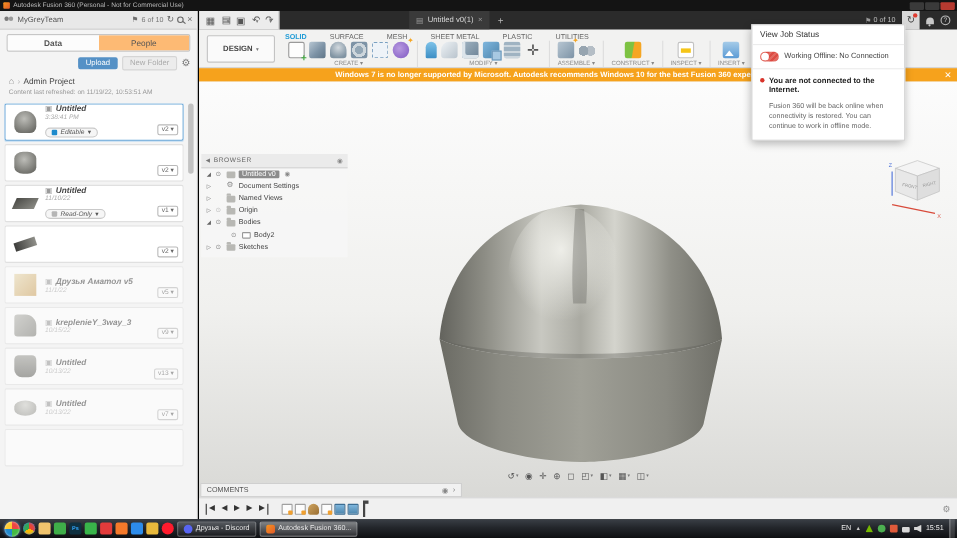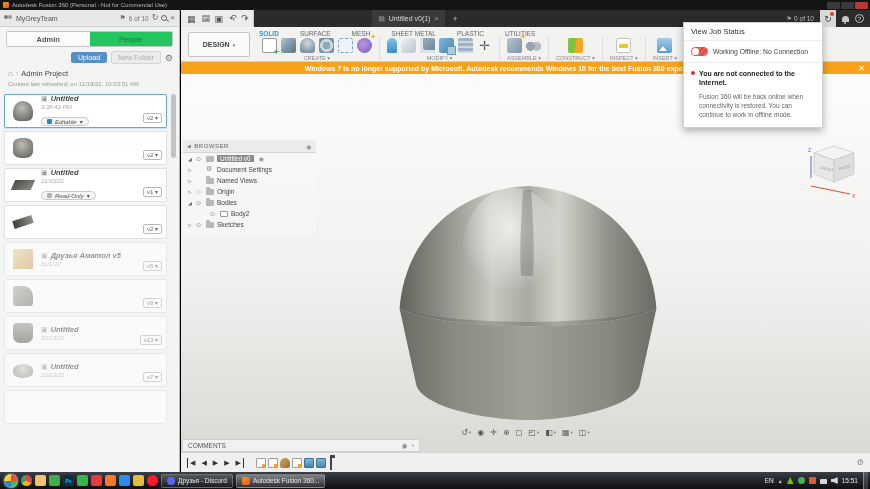--- a/index.html
+++ b/index.html
@@ -23,21 +23,21 @@
   .ppl{width:9px;height:7px;position:relative;}
   .ppl::before,.ppl::after{content:"";position:absolute;width:4px;height:4px;border-radius:50%;
     background:#7a7a7a;top:0;}
   .ppl::before{left:0;} .ppl::after{left:4px;background:#9a9a9a;}
   #dp-header .grow{flex:1;}
   .flagjob{color:#6f6f6f;font-size:7px;}
   .hicon{color:#666;font-size:8px;line-height:8px;cursor:default;}
   .mag{width:6px;height:6px;border:1px solid #666;border-radius:50%;position:relative;display:inline-block;}
   .mag::after{content:"";position:absolute;width:3px;height:1px;background:#666;right:-3px;bottom:-1px;transform:rotate(40deg);}
   #dp-tabs{display:flex;height:16px;margin:4px 6px 0 6px;border:1px solid #c6c6c6;border-radius:2px;overflow:hidden;}
-  .dp-tab{flex:1;display:flex;align-items:center;justify-content:center;font-size:7.5px;color:#555;background:#22c55e;}
+  .dp-tab{flex:1;display:flex;align-items:center;justify-content:center;font-size:7.5px;color:#555;background:#fdba74;}
   .dp-tab.active{background:#fcfcfc;font-weight:bold;}
   #dp-actions{display:flex;justify-content:flex-end;align-items:center;gap:4px;margin:4px 6px 0 0;}
   #upload-btn{background:#5591c6;color:#fff;font-size:7px;padding:2px 7px;border-radius:2px;}
   #newfolder-btn{background:#ececec;color:#aaa;font-size:7px;padding:2px 6px;border:1px solid #d5d5d5;border-radius:2px;}
   #dp-gear{color:#777;font-size:9px;}
   #dp-breadcrumb{display:flex;align-items:center;gap:3px;margin:5px 0 0 8px;font-size:7.5px;color:#444;}
   #dp-breadcrumb .home{color:#8a8a8a;font-size:8px;}
   #dp-refreshed{margin:3px 0 0 8px;font-size:6px;color:#999;}
   #dp-list{position:absolute;left:4px;right:12px;top:84px;bottom:0;overflow:hidden;}
   .fcard{position:relative;height:34px;margin-bottom:3px;background:#fff;border:1px solid #e0e0e0;
@@ -239,21 +239,21 @@
     <span class="ppl"></span>
     <span>MyGreyTeam</span>
     <span class="grow"></span>
     <span class="flagjob">⚑</span>
     <span style="font-size:6.5px;color:#777;">6 of 10</span>
     <span class="hicon">↻</span>
     <span class="mag"></span>
     <span class="hicon">×</span>
   </div>
   <div id="dp-tabs">
-      <div class="dp-tab active">Admin</div>
+      <div class="dp-tab active">Data</div>
       <div class="dp-tab">People</div>
     </div>
   <div id="dp-actions">
     <span id="upload-btn">Upload</span>
     <span id="newfolder-btn">New Folder</span>
     <span id="dp-gear">⚙</span>
   </div>
   <div id="dp-breadcrumb">
     <span class="home">⌂</span>
     <span style="color:#bbb;">›</span>
@@ -310,20 +310,27 @@
             <span class="cube">▣</span>
             <span>Друзья Аматол v5</span>
           </div>
           <div class="fdate">11/1/22</div>
         </div>
         <span class="fver">v5 ▾</span>
       </div>
       <div class="fcard grayed">
         <div class="fthumb t-bracket">
           <i></i>
+        </div>
+        <div class="fmeta">
+          <div class="fname">
+            <span class="cube">▣</span>
+            <span>kreplenieY_3way_3</span>
+          </div>
+          <div class="fdate">10/15/22</div>
         </div>
         <span class="fver">v9 ▾</span>
       </div>
       <div class="fcard grayed">
         <div class="fthumb t-cup">
           <i></i>
         </div>
         <div class="fmeta">
           <div class="fname">
             <span class="cube">▣</span>

